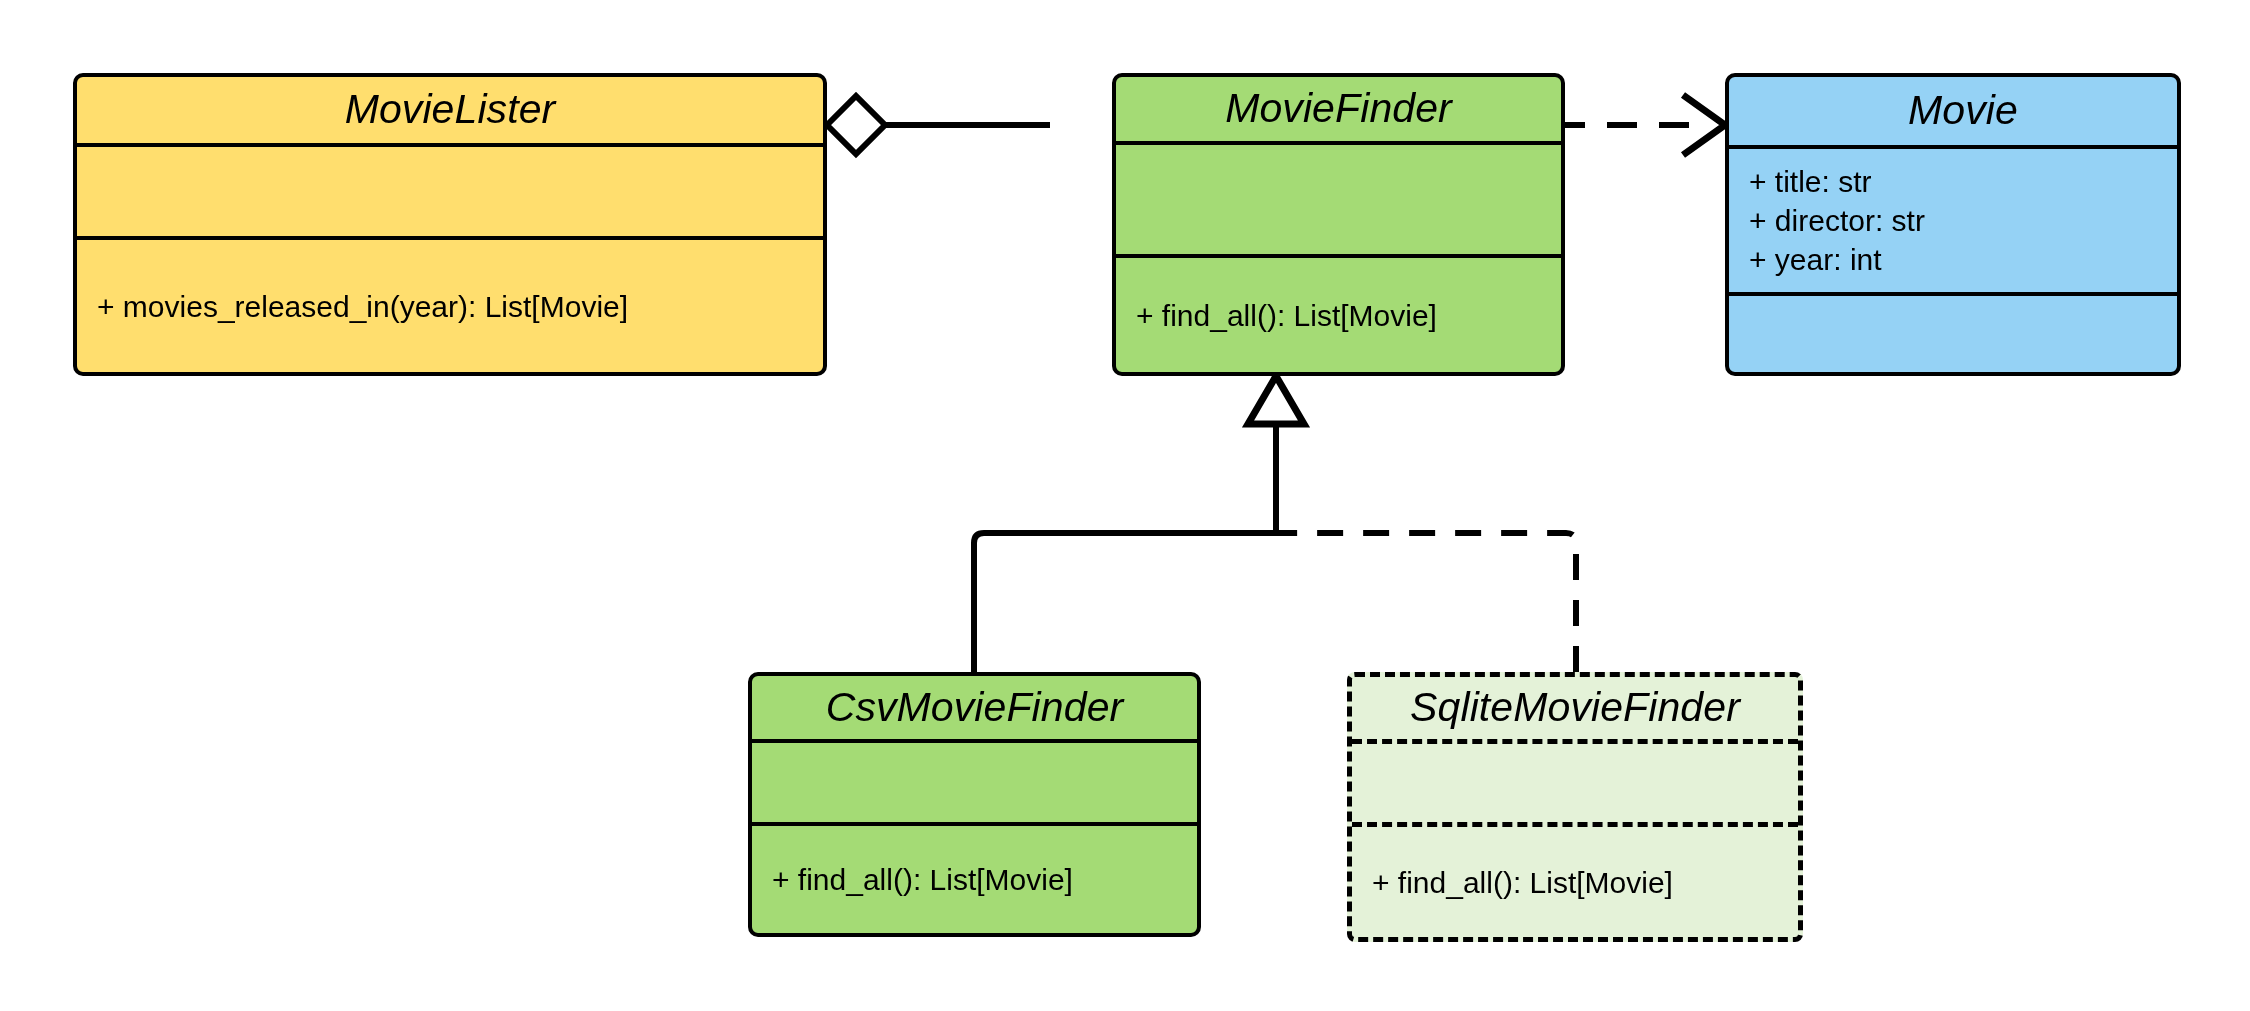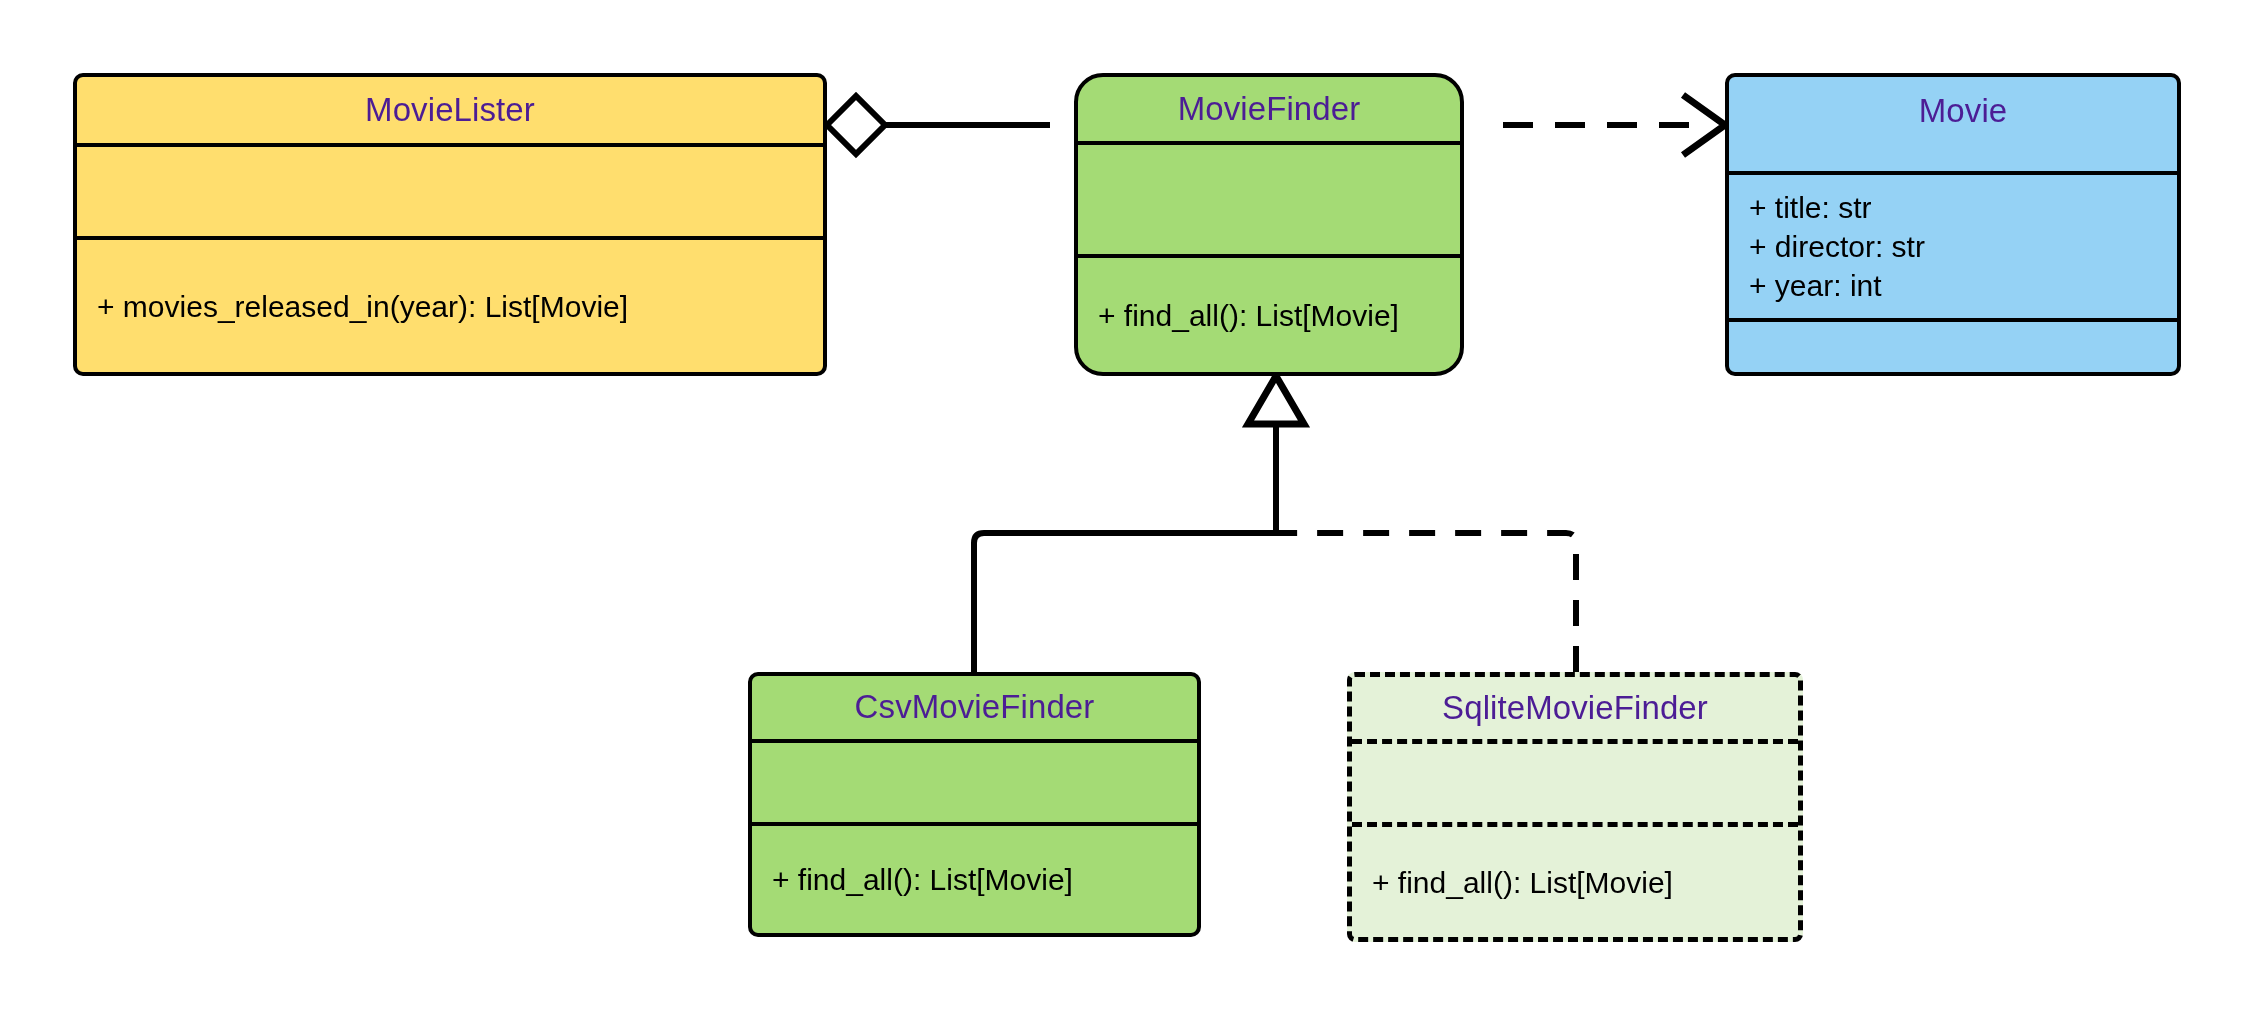--- a/index.html
+++ b/index.html
@@ -54,60 +54,61 @@
   }
   .uml-class.dashed .uml-compartment + .uml-compartment {
     border-top: 5px dashed #000000;
   }
   .compartment-title {
     display: flex;
     align-items: center;
     justify-content: center;
   }
   .class-name {
-    font-size: 33px;
-    color: #4c1d95;
+    font-size: 41px;
+    color: #000000;
     line-height: 1.1;
     letter-spacing: 0.1px;
     white-space: nowrap;
+    font-style: italic;
   }
   .compartment-members {
     display: flex;
     flex-direction: column;
     justify-content: center;
     padding-left: 20px;
   }
   .member-line {
     font-size: 30px;
     color: #000000;
     line-height: 1.3;
     white-space: nowrap;
   }
   .compartment-empty {
     
   }
 
   
   #class-movielister      { left: 73px;   top: 73px;  width: 754px; height: 303px; background: #FFDE6E; }
-  #class-moviefinder      { left: 1074px; top: 73px;  width: 390px; height: 303px; background: #A4DB75; border-radius: 29px; }
+  #class-moviefinder      { left: 1112px; top: 73px;  width: 453px; height: 303px; background: #A4DB75; }
   #class-movie            { left: 1725px; top: 73px;  width: 456px; height: 303px; background: #95D2F5; }
   #class-csvmoviefinder   { left: 748px;  top: 672px; width: 453px; height: 265px; background: #A4DB75; }
   #class-sqlitemoviefinder{ left: 1347px; top: 672px; width: 456px; height: 270px; background: #E4F2D8; }
 
   
   #class-movielister .c-title   { height: 66px; }
   #class-movielister .c-attrs   { height: 93px; }
   #class-movielister .c-methods { flex: 1; }
   
   #class-moviefinder .c-title   { height: 64px; }
   #class-moviefinder .c-attrs   { height: 113px; }
   #class-moviefinder .c-methods { flex: 1; }
   
   #class-movie .c-title   { height: 68px; margin-left: 20px; }
-  #class-movie .c-attrs   { height: 147px; margin-top: 26px; }
+  #class-movie .c-attrs   { height: 147px; }
   #class-movie .c-methods { flex: 1; }
   
   #class-csvmoviefinder .c-title   { height: 63px; }
   #class-csvmoviefinder .c-attrs   { height: 83px; }
   #class-csvmoviefinder .c-methods { flex: 1; }
   
   #class-sqlitemoviefinder .c-title   { height: 62px; text-align: right; }
   #class-sqlitemoviefinder .c-attrs   { height: 83px; }
   #class-sqlitemoviefinder .c-methods { flex: 1; }
 </style>

